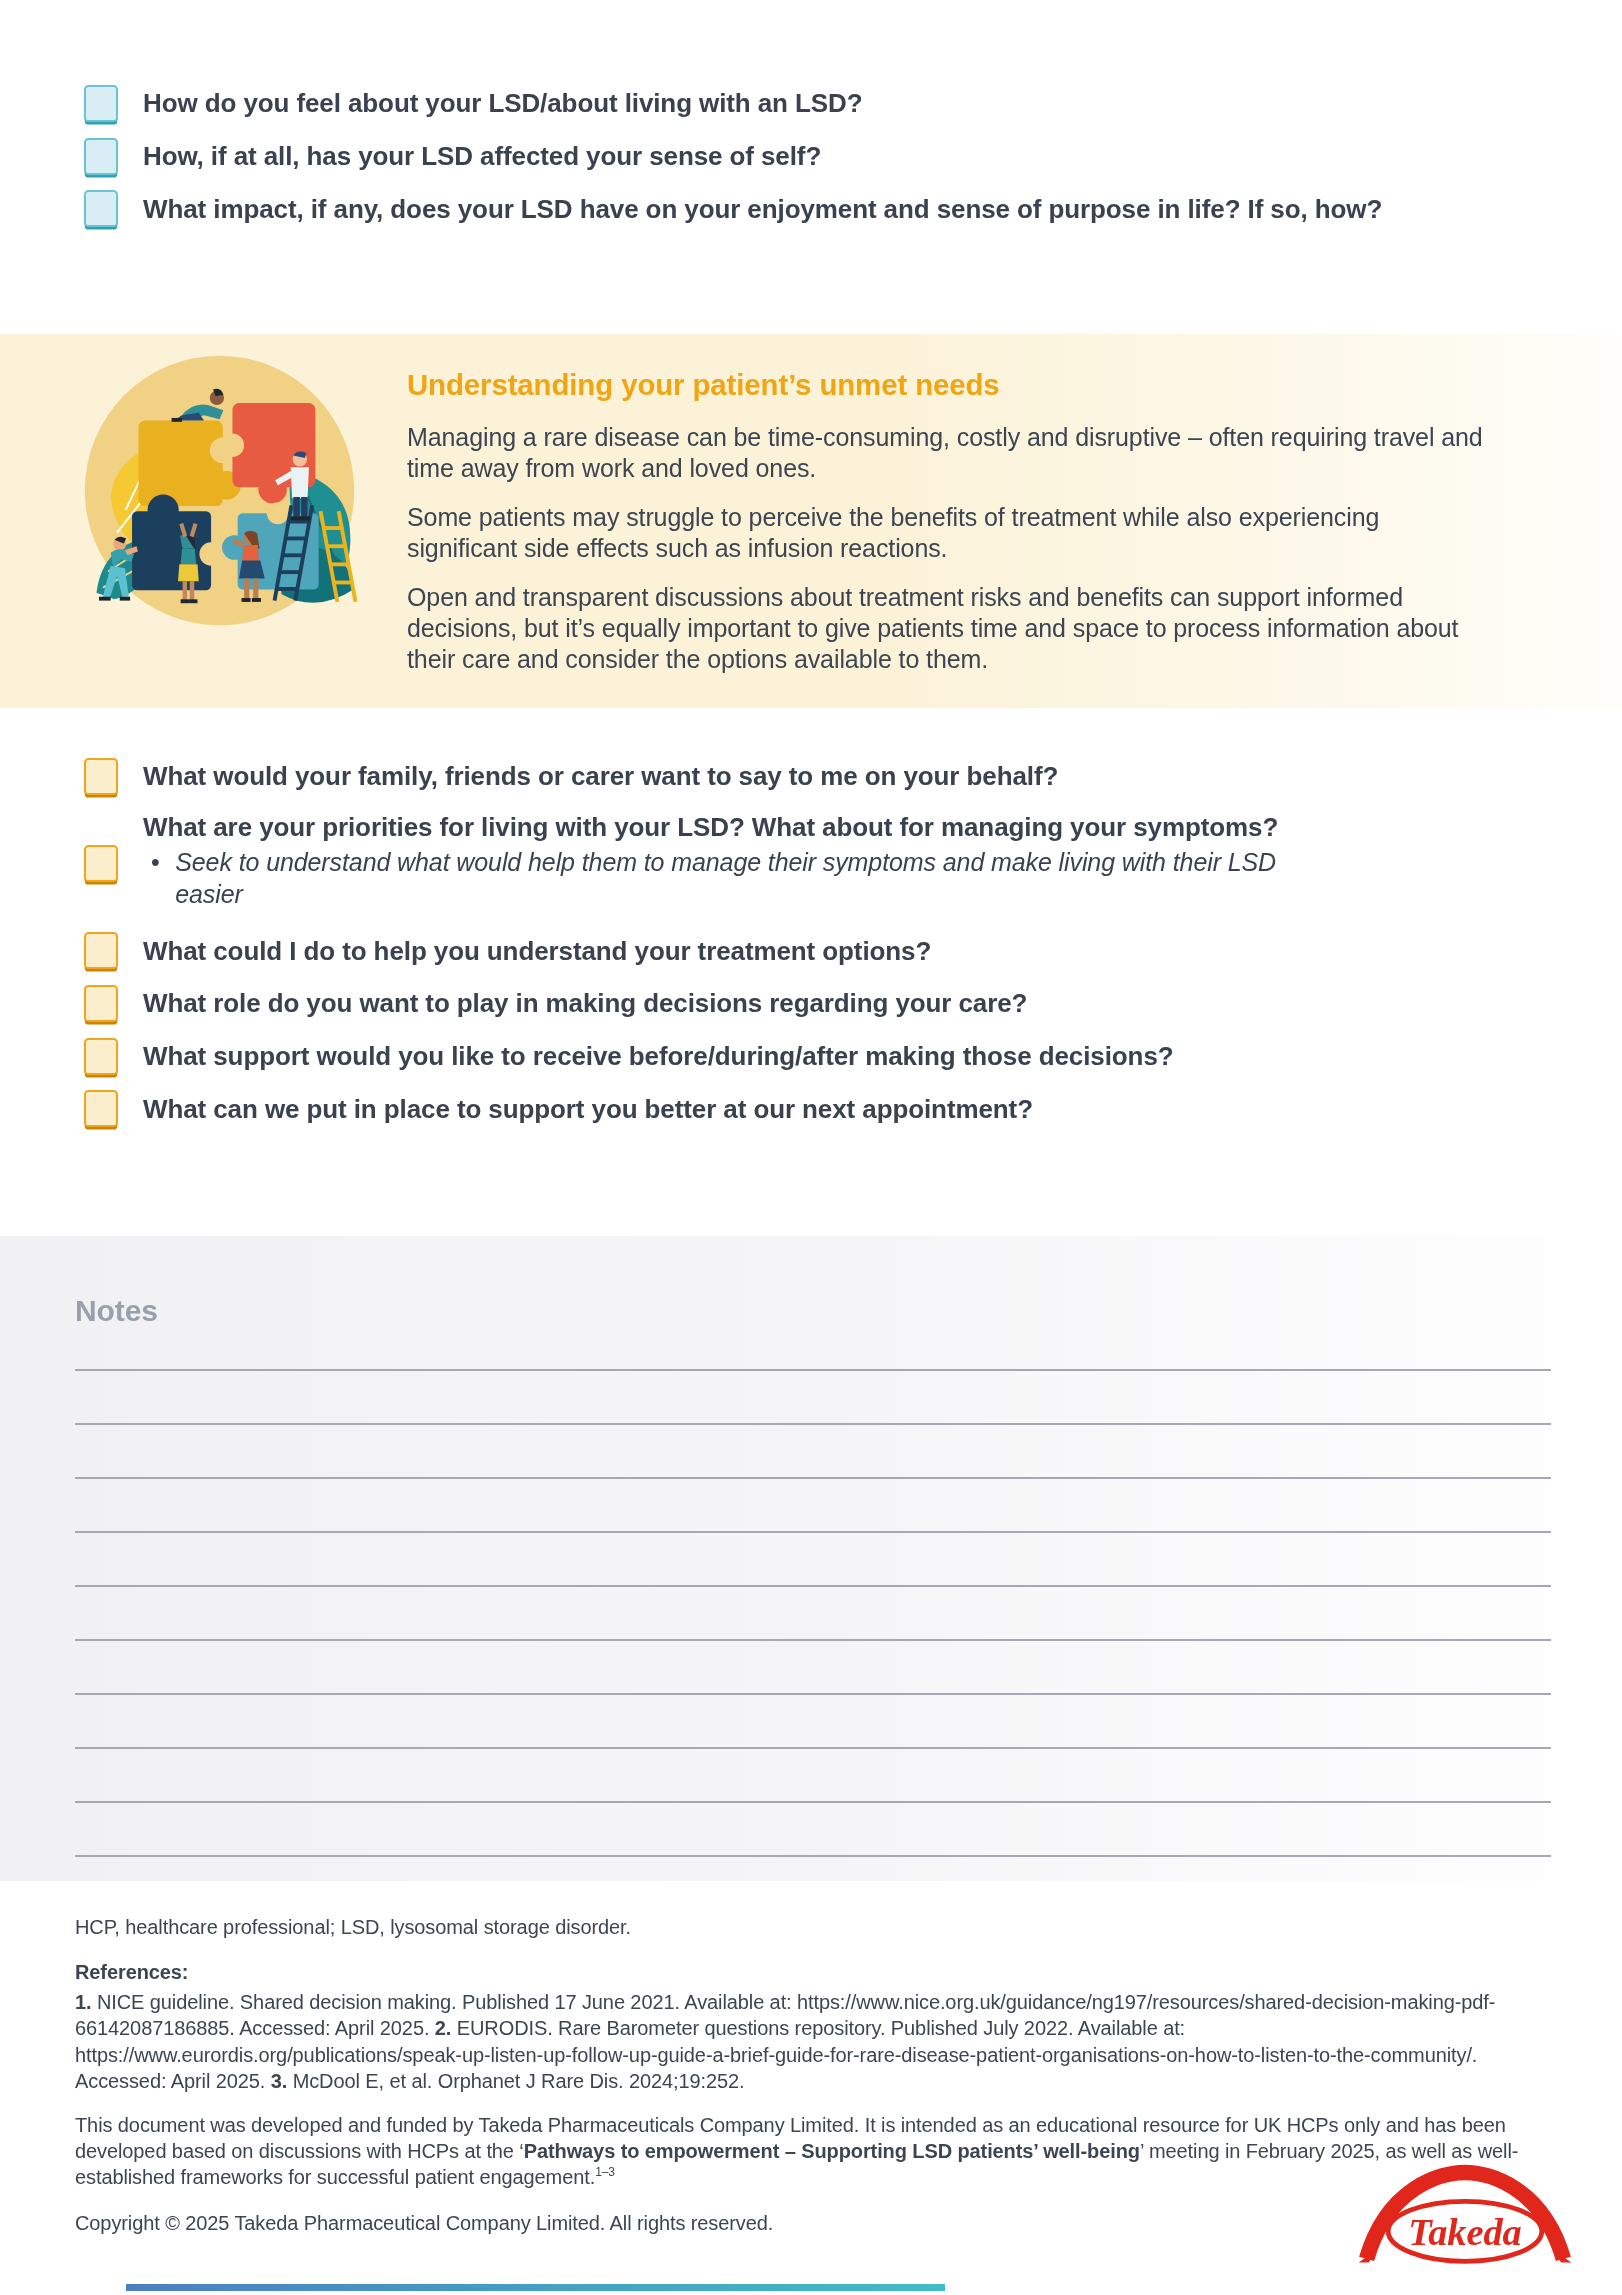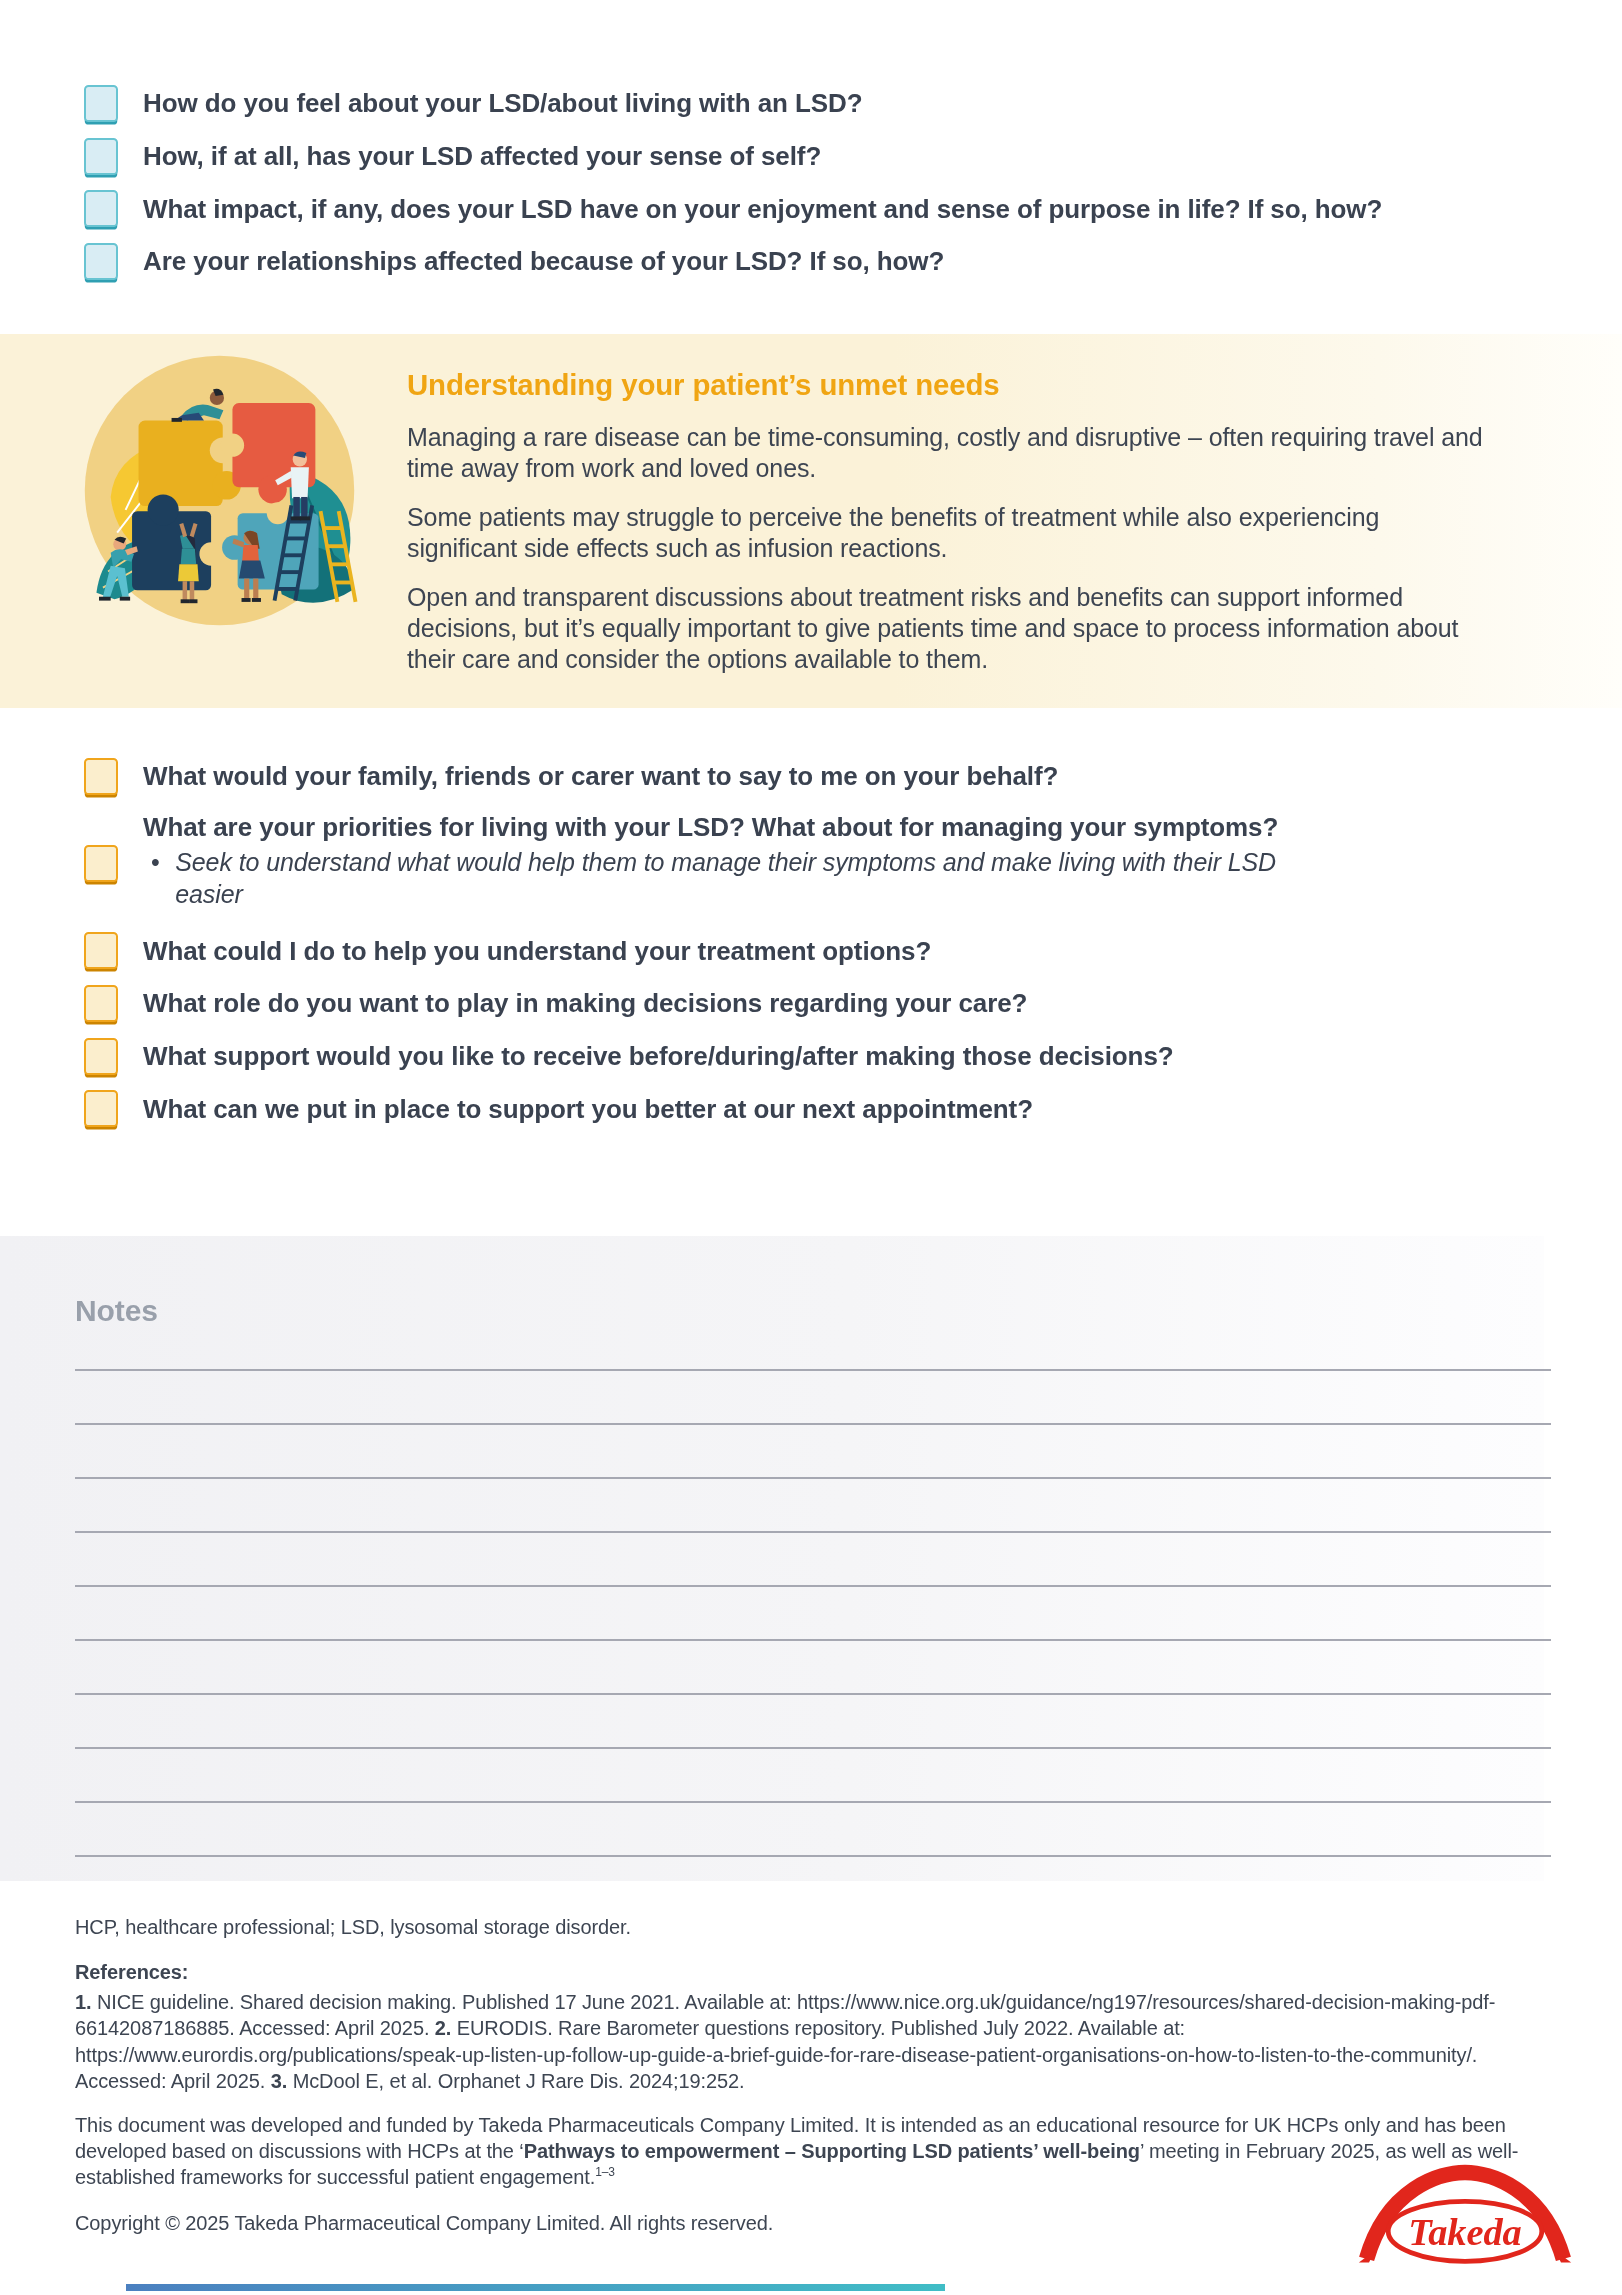--- a/index.html
+++ b/index.html
@@ -75,27 +75,20 @@
     </div>
 
     <div class="check-row">
       <span class="checkbox"></span>
       <div class="check-text-wrap">
         <div class="check-text">What impact, if any, does your LSD have on your enjoyment and sense of purpose in life? If so, how?</div>
 
       </div>
     </div>
 
-    <div class="check-row">
-      <span class="checkbox"></span>
-      <div class="check-text-wrap">
-        <div class="check-text">Are your relationships affected because of your LSD? If so, how?</div>
-
-      </div>
-    </div>
   </div>
 
 <div id="band">
   <svg id="illustration" viewBox="0 0 440 440">
     <circle cx="220" cy="220" r="208" fill="#f1d184"></circle>
 
     <path d="M128 330 Q60 300 52 230 Q58 172 120 150 Q160 230 128 330 Z" fill="#f6c832"></path>
     <path d="M75 250 L118 160 M62 285 L128 200 M90 320 L135 250" stroke="#fff" stroke-width="3" fill="none"></path>
     <path d="M30 378 Q40 300 118 292 Q128 366 58 388 Z" fill="#1d8a8e"></path>
     <path d="M48 345 L110 305 M40 370 L112 330" stroke="#f1d184" stroke-width="3" fill="none"></path>

